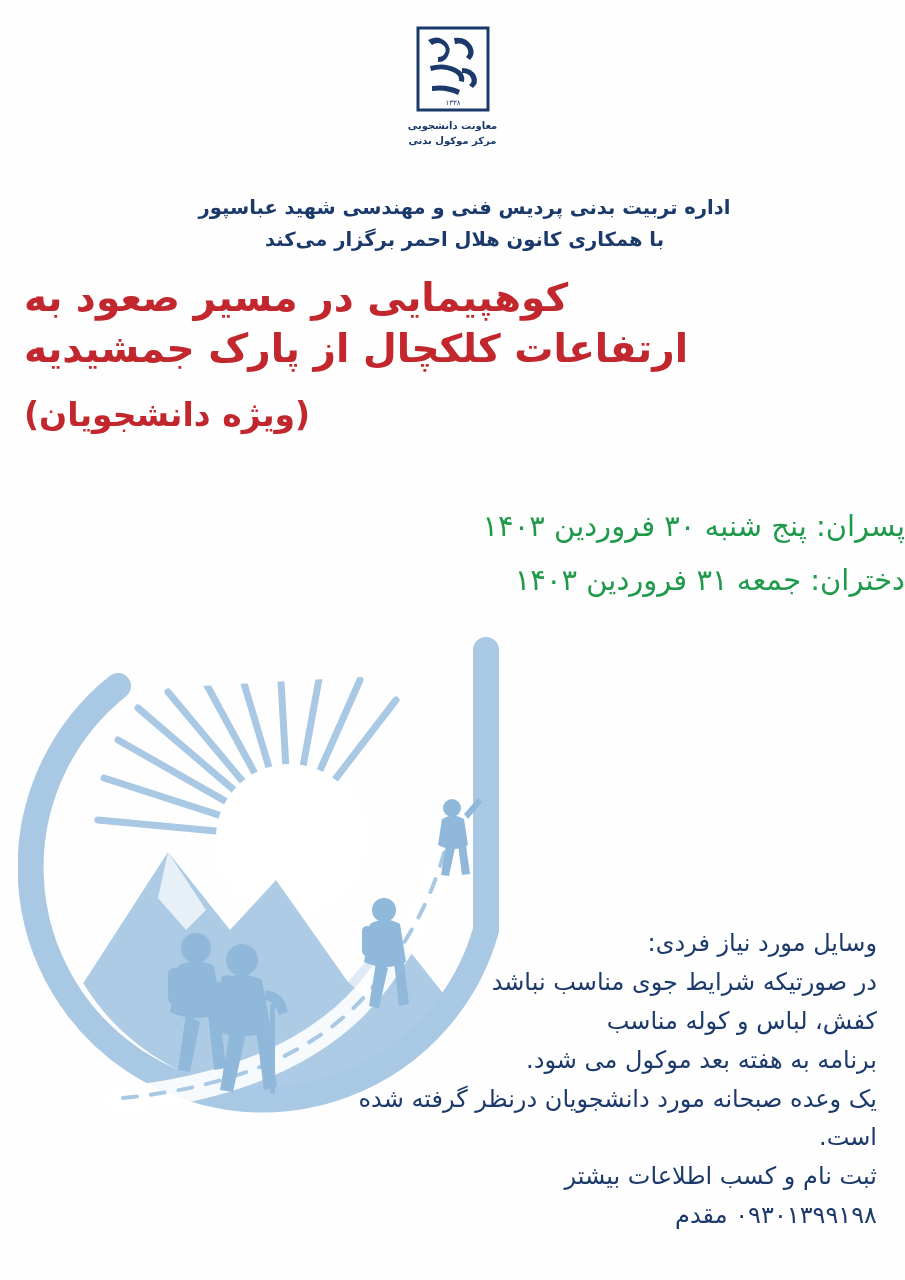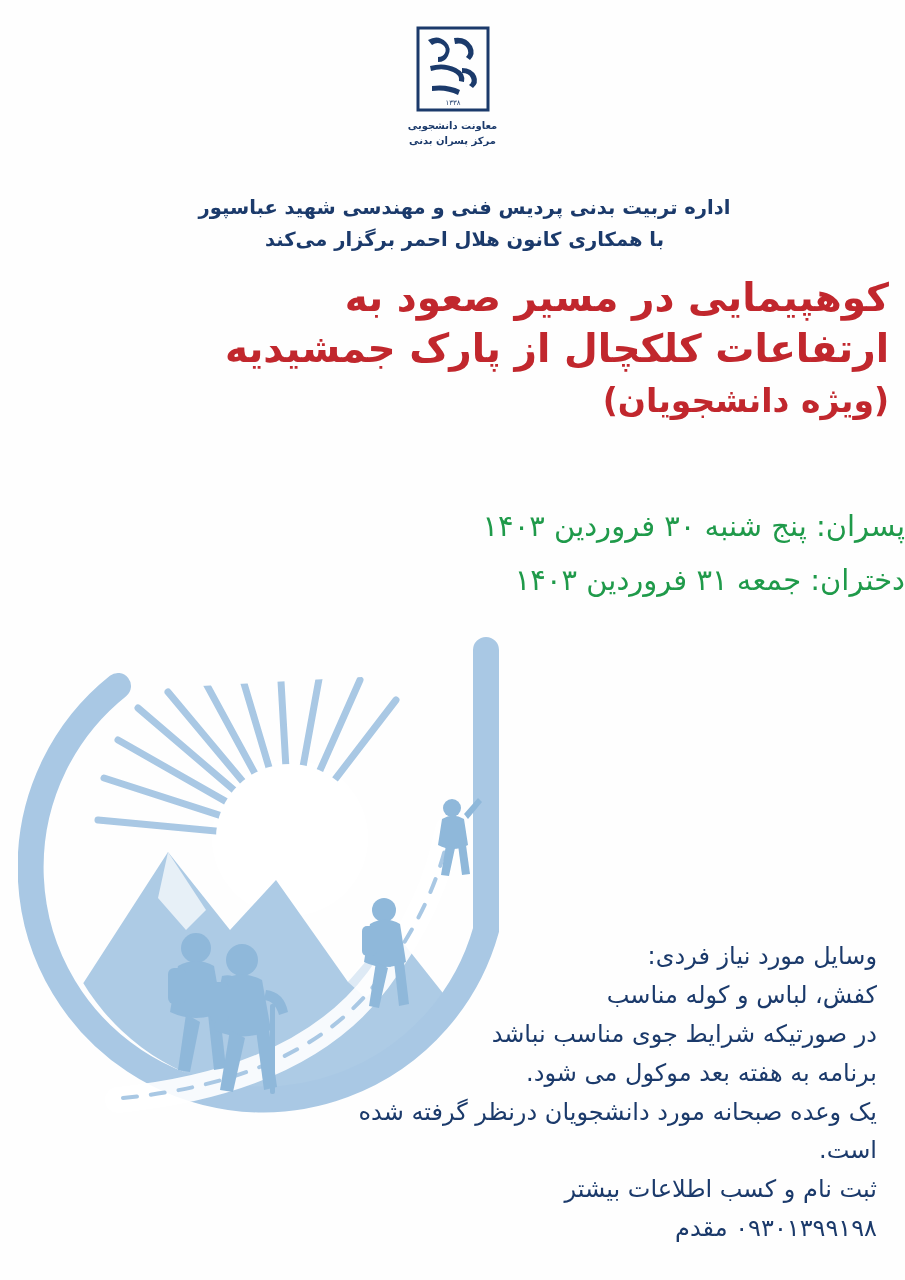--- a/index.html
+++ b/index.html
@@ -60,34 +60,34 @@
     font-size: 19.5px;
     line-height: 1.62;
     margin-left: 24px;
   }
 
   .title-block {
     position: absolute;
     top: 272px;
     left: 0;
     right: 0;
-    text-align: right;
+    text-align: left;
     color: #c1272d;
     font-weight: bold;
     font-size: 39px;
     line-height: 1.32;
     letter-spacing: -0.3px;
-    padding: 0 16px;
+    padding: 0 24px;
     box-sizing: border-box;
   }
   .title-block .line { display: block; }
   .title-block .sub {
     display: block;
     font-size: 33px;
-    margin-top: 4px;
+    margin-top: 18px;
   }
 
   .dates {
     position: absolute;
     top: 500px;
     left: 0;
     right: 0;
     text-align: right;
     color: #1f9a4a;
     font-size: 29px;
@@ -102,21 +102,21 @@
     top: 630px;
     width: 520px;
     height: 520px;
   }
   .illustration svg { display: block; }
 
   
   .info-block {
     position: absolute;
     right: 28px;
-    bottom: 32px;
+    bottom: 45px;
     width: 520px;
     text-align: right;
     color: #1b3a6b;
     font-size: 24px;
     line-height: 1.62;
   }
   .info-block .info-line { display: block; }
   .info-block .info-line.head { }
   .info-block .phone {
     display: block;
@@ -137,21 +137,21 @@
           <path d="M38 12 q12 -2 18 8 q4 8 -2 14 l-4 -3 q4 -4 1 -9 q-4 -6 -12 -4 z"></path>
           <path d="M14 40 q14 -4 26 2 q10 5 8 14 l-5 -1 q1 -6 -6 -9 q-10 -5 -22 -1 z"></path>
           <path d="M46 42 q10 0 14 8 q3 7 -3 12 l-4 -3 q4 -3 2 -7 q-2 -5 -9 -5 z"></path>
           <path d="M16 60 q16 -2 28 4 l-2 5 q-12 -6 -26 -4 z"></path>
         </g>
         <text x="37" y="79" font-size="7" fill="#1b3a6b" text-anchor="middle" font-family="DejaVu Sans">۱۳۳۸</text>
       </svg>
     </div>
     <div class="logo-caption">
       <span>معاونت دانشجویی</span><br>
-      <span>مرکز پسران بدنی</span>
+      <span>مرکز موکول بدنی</span>
     </div>
   </div>
 
   <div class="org-lines">
     <span class="line">اداره تربیت بدنی پردیس فنی و مهندسی شهید عباسپور</span><br>
     <span class="line">با همکاری کانون هلال احمر برگزار می‌کند</span>
   </div>
 
   <div class="title-block">
     <span class="line">کوهپیمایی در مسیر صعود به</span>
@@ -232,21 +232,21 @@
         <path d="M424 189 q11 -7 22 0 l4 26 q-15 8 -30 0 z"></path>
         <path d="M428 215 l-5 30 l8 1 l6 -28 z"></path>
         <path d="M440 215 l4 30 l8 -1 l-4 -29 z"></path>
         <path d="M446 184 l14 -16 l4 4 l-14 17 z"></path>
       </g>
     </svg>
   </div>
 
   <div class="info-block">
     <span class="info-line head">وسایل مورد نیاز فردی:</span>
+    <span class="info-line">در صورتیکه شرایط جوی مناسب نباشد</span>
     <span class="info-line">کفش، لباس و کوله مناسب</span>
-    <span class="info-line">در صورتیکه شرایط جوی مناسب نباشد</span>
     <span class="info-line">برنامه به هفته بعد موکول می شود.</span>
     <span class="info-line">یک وعده صبحانه مورد دانشجویان درنظر گرفته شده است.</span>
     <span class="info-line">ثبت نام و کسب اطلاعات بیشتر</span>
     <span class="phone">۰۹۳۰۱۳۹۹۱۹۸ مقدم</span>
   </div>
 
 </div>
 
 </body></html>

